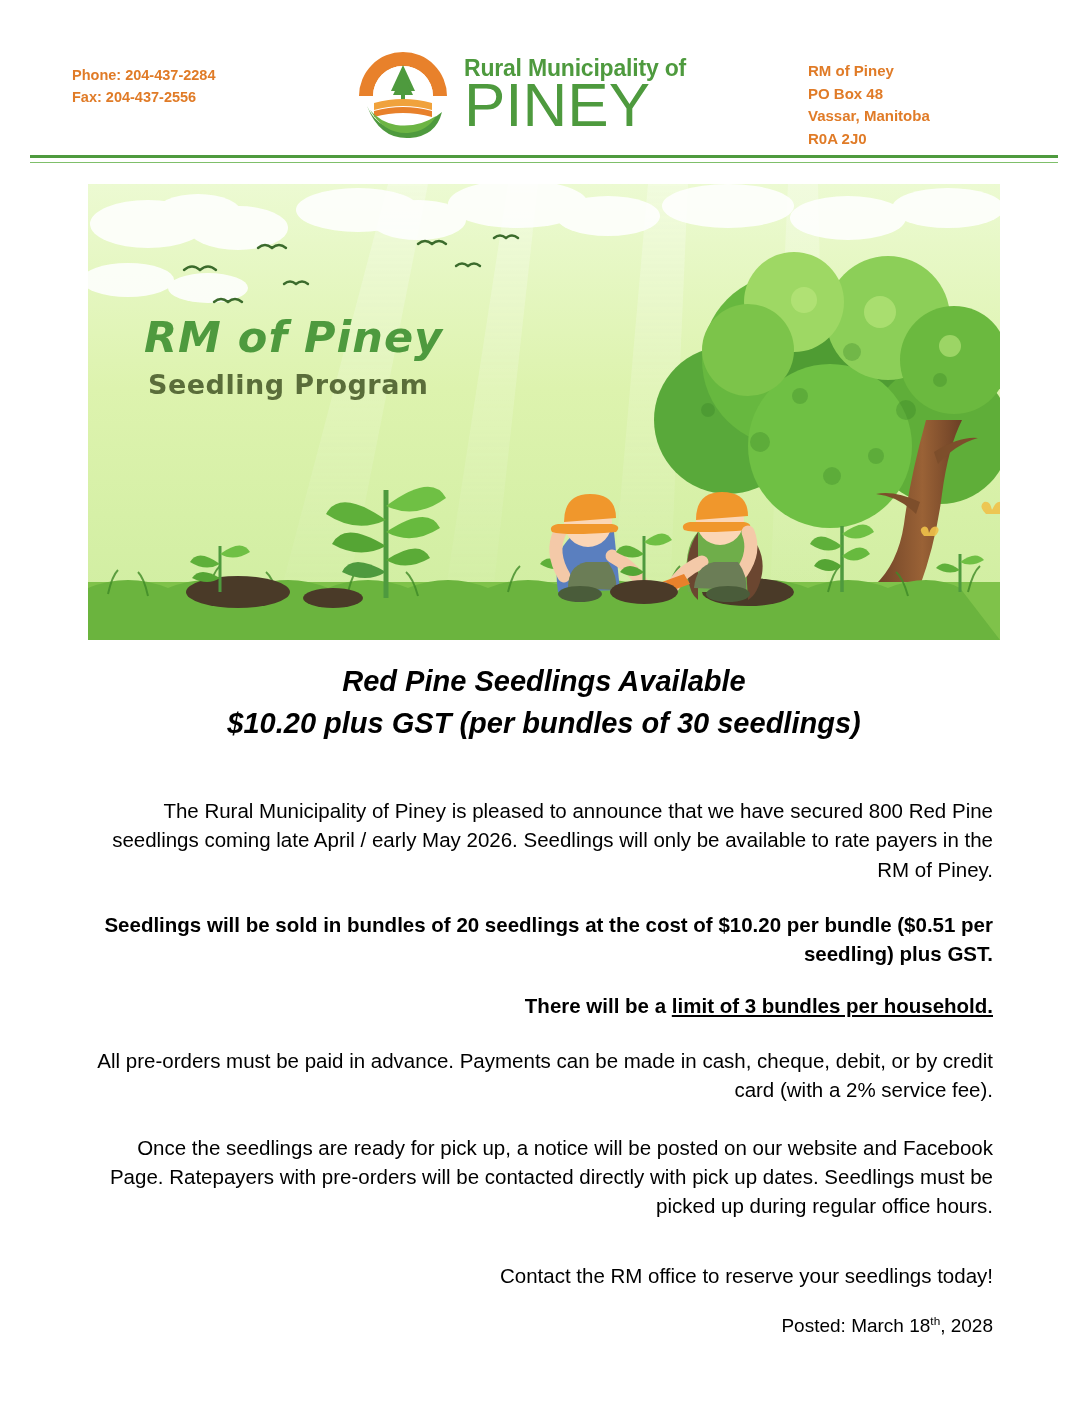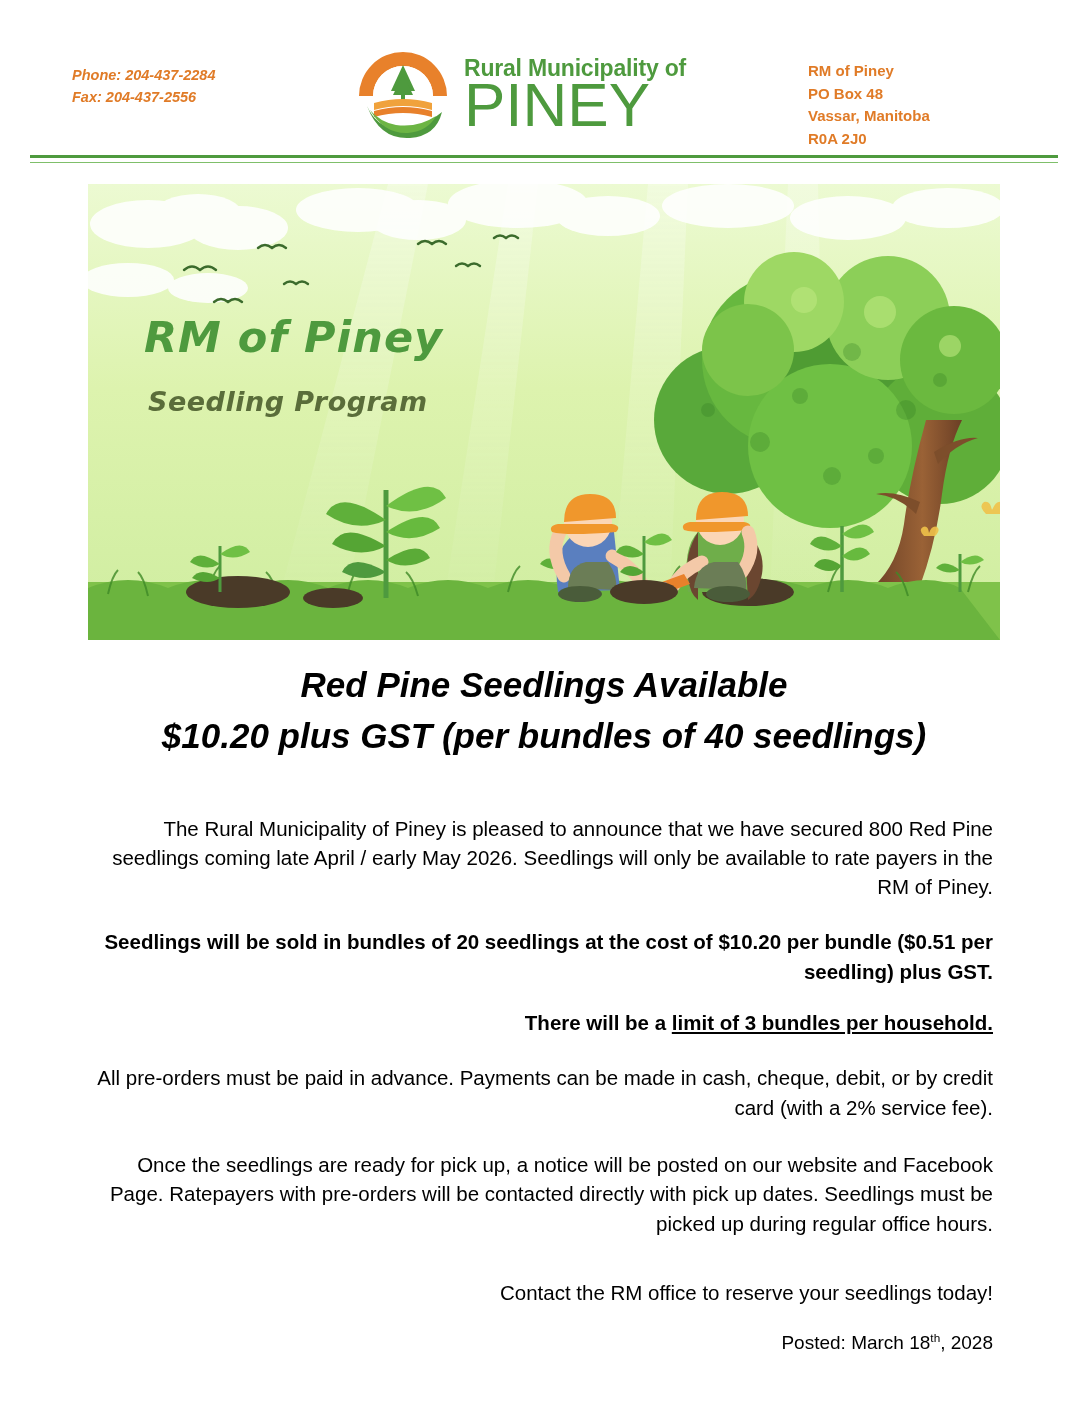--- a/index.html
+++ b/index.html
@@ -28,21 +28,21 @@
   .contact-block {
     width: 320px;
     padding-left: 42px;
     box-sizing: border-box;
     font-size: 14.5px;
     font-weight: bold;
     color: #e07b27;
     line-height: 1.55;
     padding-top: 18px;
   }
-  .contact-block div { white-space: nowrap; font-style: italic; }
+  .contact-block div { white-space: nowrap; }
 
   .logo-block {
     flex: 1;
     display: flex;
     align-items: center;
     justify-content: flex-start;
     padding-top: 2px;
   }
   .logo-mark {
     width: 106px;
@@ -111,33 +111,32 @@
     font-family: "DejaVu Sans", sans-serif;
     font-size: 43px;
     font-weight: bold;
     font-style: italic;
     color: #4e9a3e;
     letter-spacing: 1px;
   }
   .banner-sub {
     position: absolute;
     left: 60px;
-    top: 202px;
+    top: 185px;
     font-family: "DejaVu Sans", sans-serif;
     font-size: 27px;
     font-weight: bold;
-    font-style: italic;
     color: #5a6d3a;
     letter-spacing: 0.5px;
   }
 
   
   .headline {
     text-align: center;
-    font-size: 35px;
+    font-size: 29px;
     font-weight: bold;
     font-style: italic;
     line-height: 1.45;
     margin: 20px 60px 0 60px;
   }
 
   .para {
     text-align: right;
     font-size: 20.5px;
     line-height: 1.43;
@@ -394,21 +393,21 @@
       <path d="M836 352 q-6 -6 -1 -9 q5 -2 6 6 q3 -8 8 -6 q4 3 -2 9 z"></path>
     </g>
   </svg>
 
   <div class="banner-title">RM of Piney</div>
   <div class="banner-sub">Seedling Program</div>
 </div>
 
 <div class="headline">
   <div>Red Pine Seedlings Available</div>
-  <div>$10.20 plus GST (per bundles of 40 seedlings)</div>
+  <div>$10.20 plus GST (per bundles of 30 seedlings)</div>
 </div>
 
 <p class="para p1">The Rural Municipality of Piney is pleased to announce that we have secured 800 Red Pine seedlings coming late April / early May 2026. Seedlings will only be available to rate payers in the RM of Piney.</p>
 
 <p class="para bold">Seedlings will be sold in bundles of 20 seedlings at the cost of $10.20 per bundle ($0.51 per seedling) plus GST.</p>
 
 <p class="para limit">
   <span>There will be a </span><span class="u">limit of 3 bundles per household.</span>
 </p>
 

